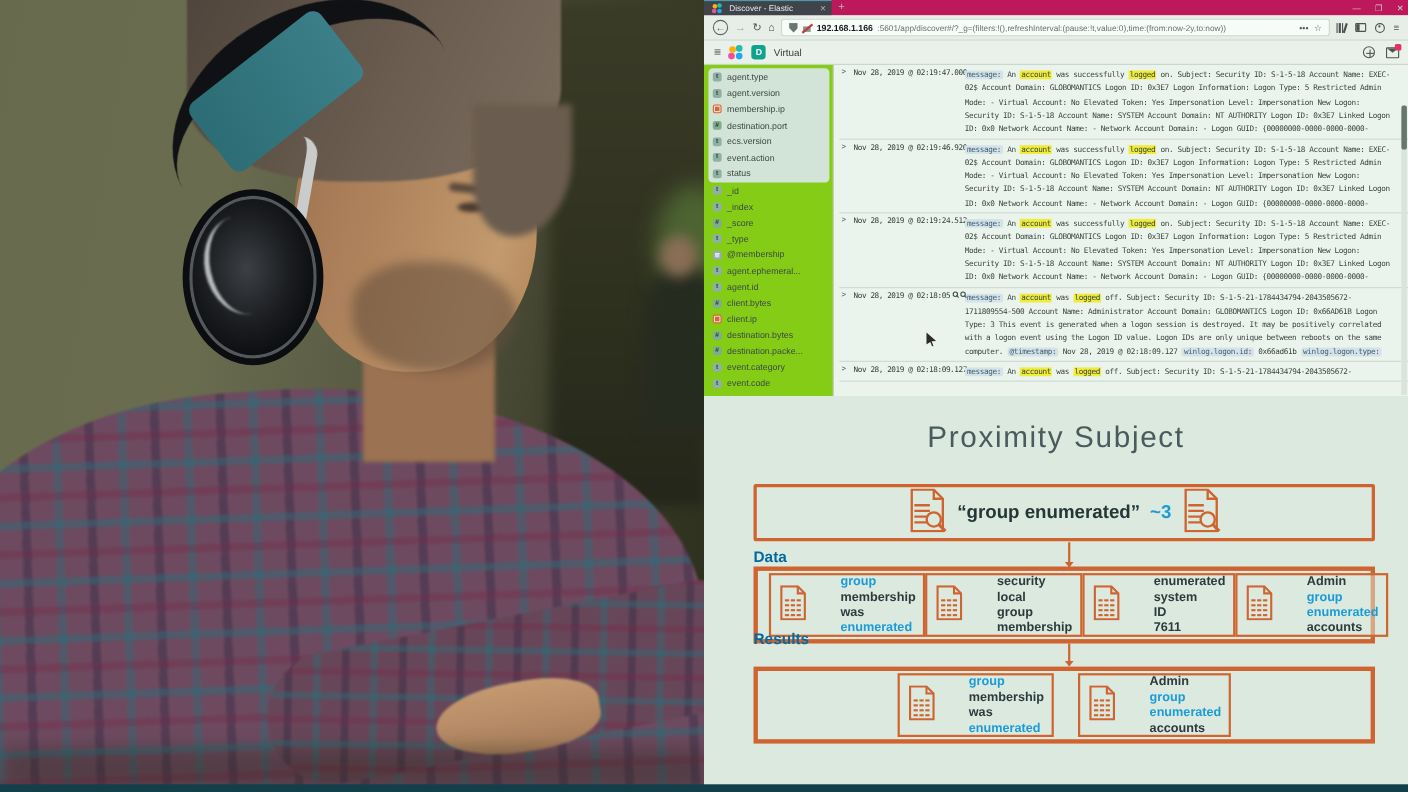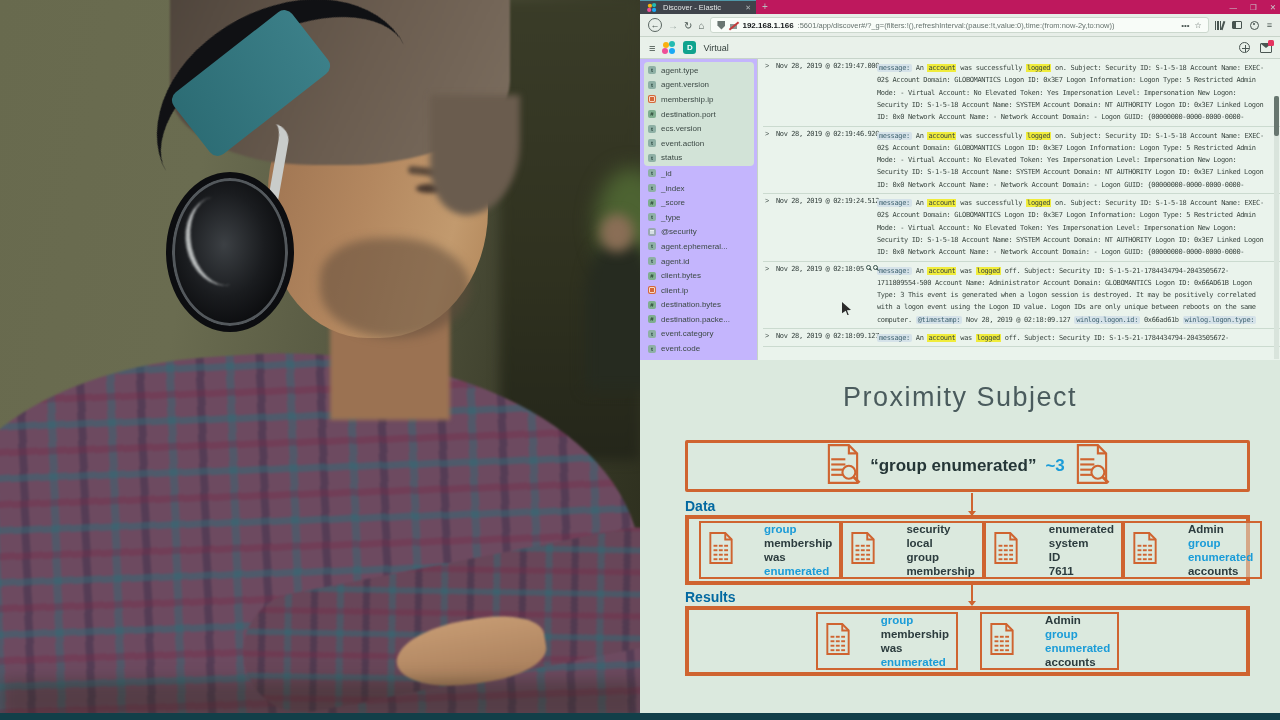--- a/index.html
+++ b/index.html
@@ -114,21 +114,21 @@
   .k-right { position:absolute; right:8px; display:flex; gap:10px; align-items:center; }
   .k-help { width:11px; height:11px; border:1px solid #4b5753; border-radius:50%; position:relative; }
   .k-help::before{content:"";position:absolute;left:4.5px;top:2px;width:1.5px;height:7px;background:#4b5753;}
   .k-help::after{content:"";position:absolute;left:2px;top:4.5px;width:7px;height:1.5px;background:#4b5753;}
   .k-inbox { width:12px; height:10px; border:1px solid #4b5753; border-radius:1px; position:relative; }
   .k-inbox::before{content:"";position:absolute;left:0;top:0;border-left:5.5px solid transparent;
          border-right:5.5px solid transparent;border-top:4px solid #4b5753;}
   .k-badge { position:absolute; right:-3px; top:-4px; width:6px; height:6px; border-radius:1.5px; background:#e5335f; }
 
   .kbody { display:flex; height:301px; position:relative; }
-  .sidebar { width:118px; background:#c4b5fd; border-right:1px solid #c6d3c8; padding:3px 0 0 4px; overflow:hidden; }
+  .sidebar { width:118px; background:#84cc16; border-right:1px solid #c6d3c8; padding:3px 0 0 4px; overflow:hidden; }
   .fgroup-sel { background:#d2e3d7; border-radius:4px; padding:1px 0; margin-right:3px; }
   .field { display:flex; align-items:center; gap:5px; height:14.6px; padding-left:4px; }
   .ficon { width:8px; height:8px; border-radius:2px; display:flex; align-items:center; justify-content:center;
          font-size:6px; color:#fff; flex:none; }
   .ficon.t { background:#8eb0a5; color:#2c4a42; font-weight:bold; }
   .ficon.num { background:#7fae8f; color:#243e2e; font-weight:bold; }
   .ficon.ip { background:#d4683a; }
   .ficon.ip::after { content:""; width:4px; height:4px; border:1px solid #f4d9c8; border-radius:1px; }
   .ficon.cal { background:#9aa8b2; }
   .ficon.cal::after { content:""; width:4px; height:3px; border-top:1.5px solid #e8eef0; background:#d4dde2; }
@@ -165,21 +165,21 @@
          border-radius:2px; display:flex; align-items:center; justify-content:center; gap:9px; }
   .qtext { font-size:17px; font-weight:bold; color:#253637; }
   .qslop { font-size:17px; font-weight:bold; color:#1b9cd8; }
   .varrow { position:absolute; width:2px; background:#cf6430; left:331px; }
   .varrow::after { content:""; position:absolute; left:-3px; bottom:-1px; border-left:4px solid transparent;
          border-right:4px solid transparent; border-top:5px solid #cf6430; }
   .a1 { top:133px; height:22px; }
   .a2 { top:225px; height:20px; }
   .sec-label { position:absolute; left:45px; font-size:14px; font-weight:bold; color:#0369a1; }
   .l-data { top:138px; }
-  .l-results { top:229px;text-align:right; }
+  .l-results { top:212px;text-align:right; }
   .container { position:absolute; left:45px; width:565px; border:4px solid #cf6430; display:flex;
          align-items:center; padding:0 10px; }
   .c-data { top:155px; height:70px; justify-content:space-between; }
   .c-results { top:246px; height:70px; justify-content:center; gap:22px; }
   .dbox { border:2px solid #cf6430; background:rgba(219,233,222,.5); display:flex; align-items:center;
          gap:6px; padding:5px 7px; height:58px; }
   .dbox .words { font-size:11.5px; font-weight:bold; line-height:1.22; color:#2c3c3e; white-space:nowrap;margin-left:24px; }
   .w-blue { color:#1b9cd8; }
   .docicon { flex:none; }
 
@@ -325,21 +325,21 @@
             <div class="field">
               <span class="ficon num">#</span>
               <span class="fname">_score</span>
             </div>
             <div class="field">
               <span class="ficon t">t</span>
               <span class="fname">_type</span>
             </div>
             <div class="field">
               <span class="ficon cal"></span>
-              <span class="fname">@security</span>
+              <span class="fname">@membership</span>
             </div>
             <div class="field">
               <span class="ficon t">t</span>
               <span class="fname">agent.ephemeral...</span>
             </div>
             <div class="field">
               <span class="ficon t">t</span>
               <span class="fname">agent.id</span>
             </div>
             <div class="field">

